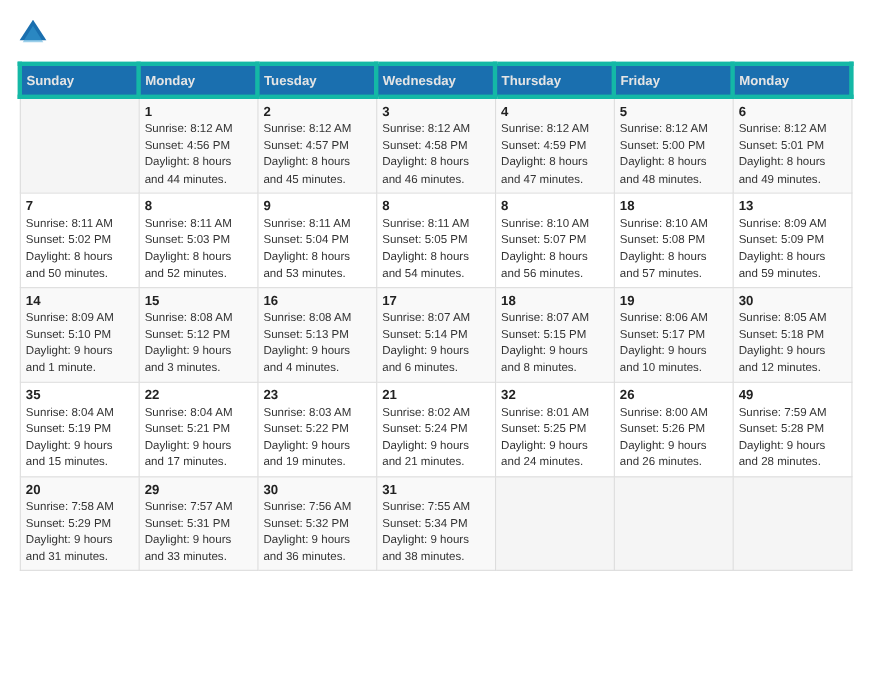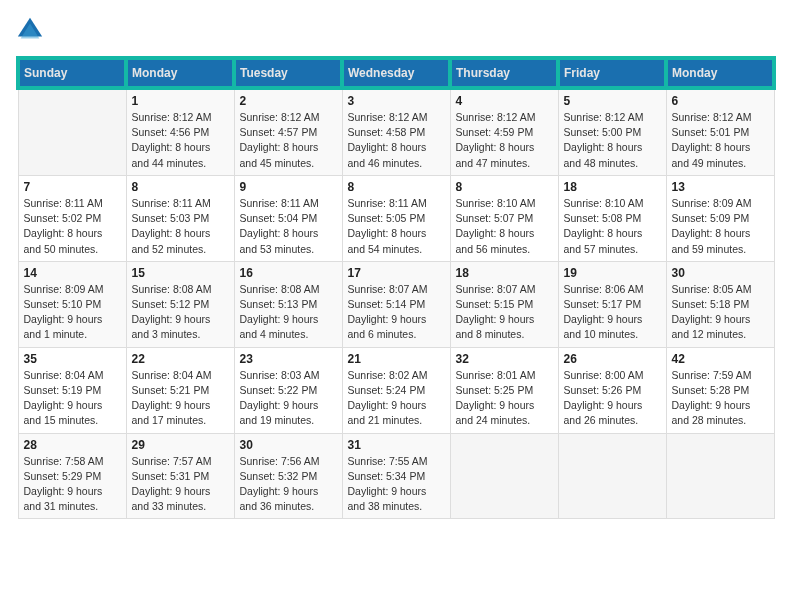--- a/index.html
+++ b/index.html
@@ -226,27 +226,27 @@
         </td>
         <td>
           <div class="day-number">32</div>
           <div class="day-info">Sunrise: 8:01 AM<br>Sunset: 5:25 PM<br>Daylight: 9 hours and 24 minutes.</div>
         </td>
         <td>
           <div class="day-number">26</div>
           <div class="day-info">Sunrise: 8:00 AM<br>Sunset: 5:26 PM<br>Daylight: 9 hours and 26 minutes.</div>
         </td>
         <td>
-          <div class="day-number">42</div>
+          <div class="day-number">49</div>
           <div class="day-info">Sunrise: 7:59 AM<br>Sunset: 5:28 PM<br>Daylight: 9 hours and 28 minutes.</div>
         </td>
       </tr>
       <tr>
         <td>
-          <div class="day-number">28</div>
+          <div class="day-number">20</div>
           <div class="day-info">Sunrise: 7:58 AM<br>Sunset: 5:29 PM<br>Daylight: 9 hours and 31 minutes.</div>
         </td>
         <td>
           <div class="day-number">29</div>
           <div class="day-info">Sunrise: 7:57 AM<br>Sunset: 5:31 PM<br>Daylight: 9 hours and 33 minutes.</div>
         </td>
         <td>
           <div class="day-number">30</div>
           <div class="day-info">Sunrise: 7:56 AM<br>Sunset: 5:32 PM<br>Daylight: 9 hours and 36 minutes.</div>
         </td>

